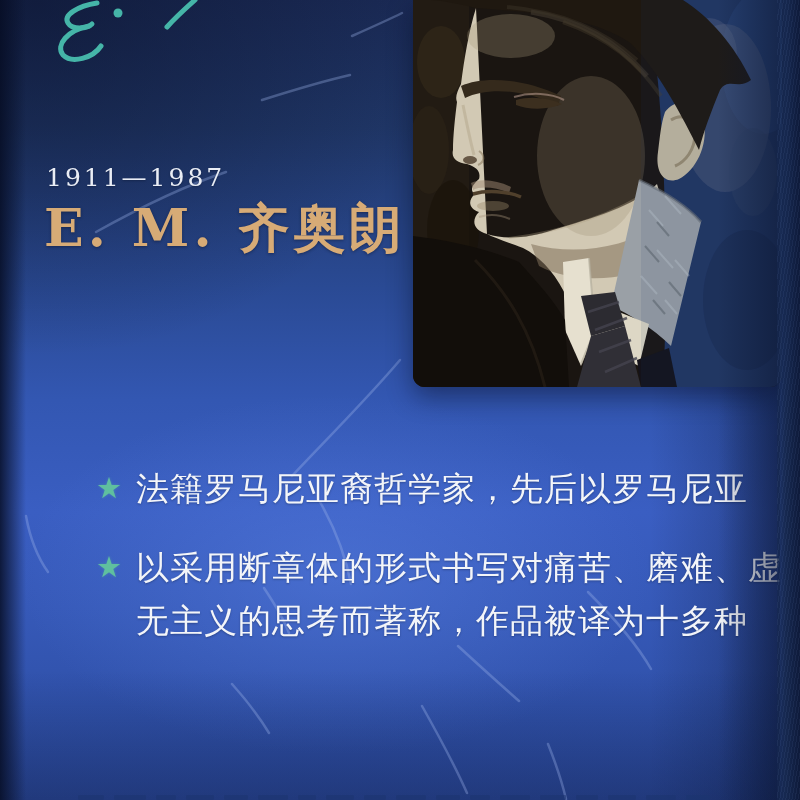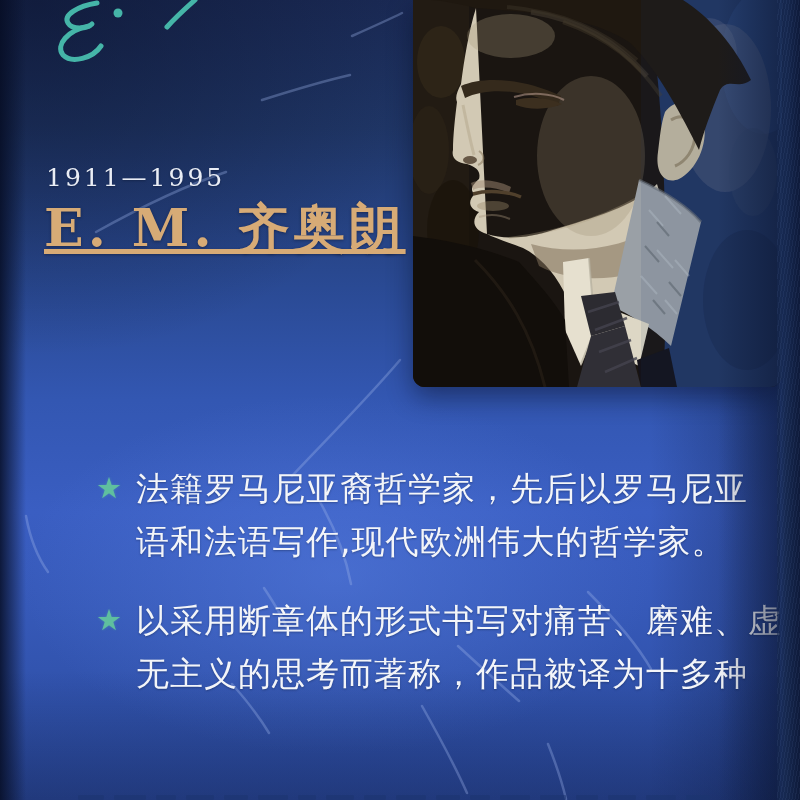--- a/index.html
+++ b/index.html
@@ -53,21 +53,20 @@
     font-family:"DejaVu Serif","Liberation Serif",serif;
     font-size:25px; letter-spacing:3px; color:#e9edf5;
     text-shadow:0 1px 2px rgba(10,18,40,.4);
   }
   .name{
     position:absolute; left:44px; top:199px;
     font-family:"DejaVu Serif","Liberation Serif",serif;
     font-size:52px; font-weight:600; letter-spacing:4px; line-height:1.1;
     color:#d7ab76;
     text-shadow:0 1px 3px rgba(10,18,40,.45);
-    text-decoration:underline;
   }
   .bullets{position:absolute; left:96px; top:462px; width:652px;}
   .bullet{display:flex; align-items:flex-start; gap:10px;}
   .bullet + .bullet{margin-top:26px;}
   .star{
     flex:0 0 30px; font-size:29px; line-height:53px; color:#5fbf9f;
     text-shadow:0 0 3px rgba(95,191,159,.45);
   }
   .blines{flex:1 1 auto;}
   .bline{
@@ -183,29 +182,28 @@
       </g>
       <g>
         <path d="M 0,236 C 34,240 72,248 106,262 C 124,282 142,302 152,320 L 156,387 L 0,387 Z" fill="#120e0a"></path>
         <path d="M 62,260 C 94,292 118,330 132,387" stroke="#241d14" stroke-width="3" fill="none" opacity="0.8"></path>
         <path d="M 224,360 L 256,348 L 264,387 L 228,387 Z" fill="#14121a"></path>
       </g>
       <rect x="228" y="0" width="141" height="387" fill="#20376b" opacity="0.10"></rect>
     </svg>
   </div>
 
-  <div class="years">1911—1995</div>
+  <div class="years">1911—1987</div>
   <div class="name">E. M. 齐奥朗</div>
 
   <div class="bullets">
     <div class="bullet">
       <span class="star">★</span>
       <div class="blines">
         <div class="bline">法籍罗马尼亚裔哲学家，先后以罗马尼亚</div>
-        <div class="bline">语和法语写作,现代欧洲伟大的哲学家。</div>
       </div>
     </div>
     <div class="bullet">
       <span class="star">★</span>
       <div class="blines">
         <div class="bline">以采用断章体的形式书写对痛苦、磨难、虚</div>
         <div class="bline">无主义的思考而著称，作品被译为十多种</div>
       </div>
     </div>
   </div>

